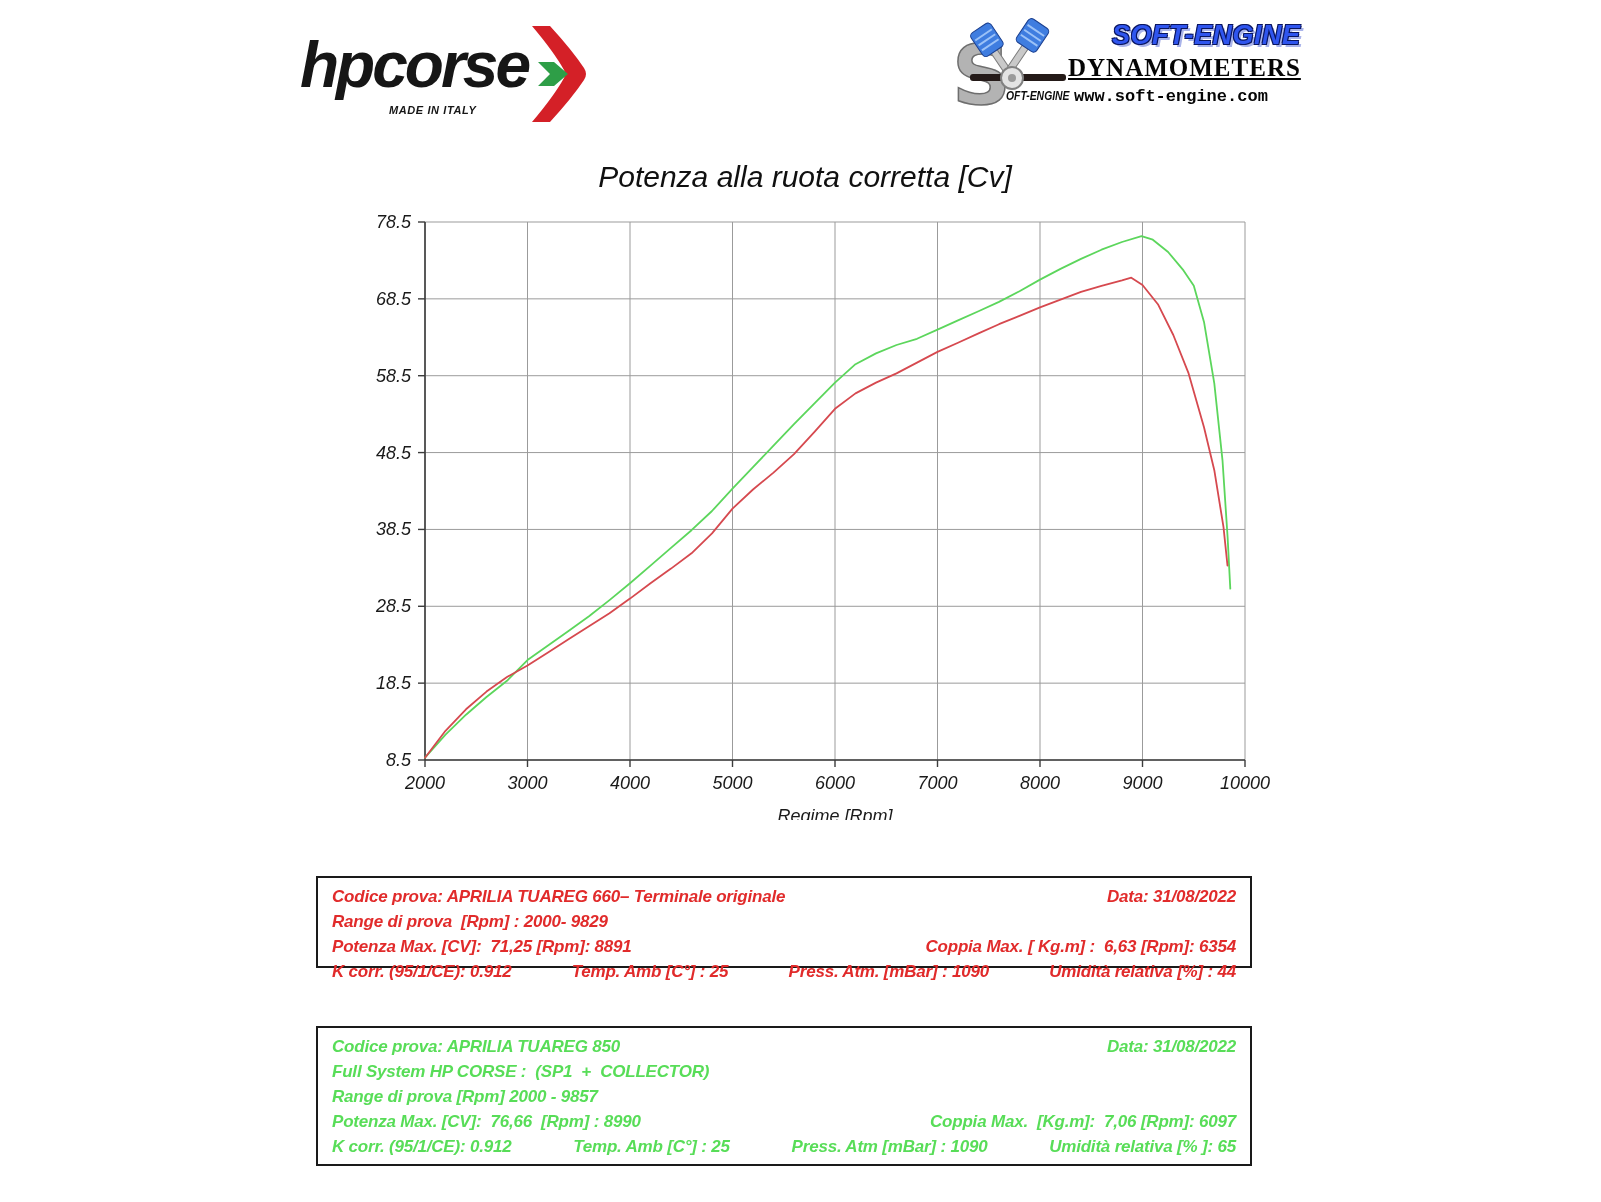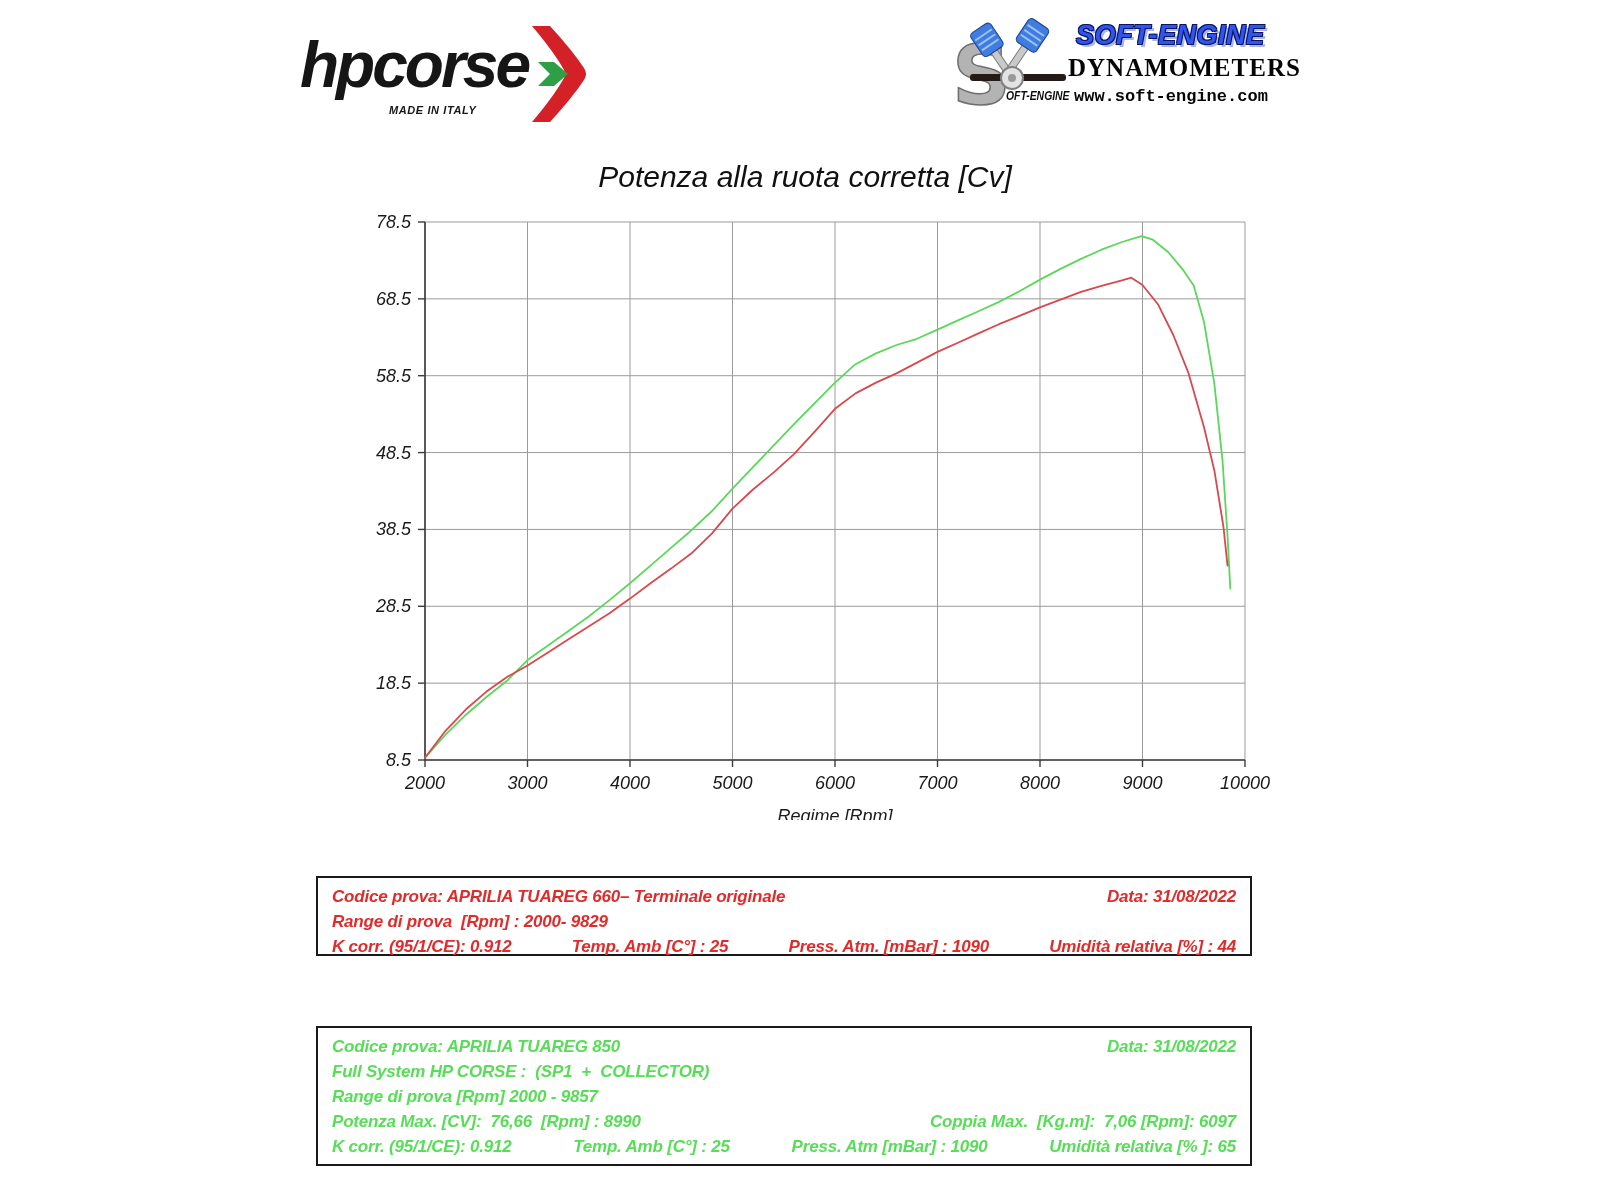--- a/index.html
+++ b/index.html
@@ -10,41 +10,41 @@
   .hp-brand { position:absolute; left:300px; top:28px; font-size:64px; font-weight:bold;
               font-style:italic; letter-spacing:-3px; color:#161616; }
   .hp-tagline { position:absolute; left:369px; top:104px; font-size:11px; font-weight:bold;
                 font-style:italic; letter-spacing:0.6px; color:#161616;margin-left:20px; }
   .hp-chevron { position:absolute; left:520px; top:26px; }
 
   
   .se-graphic { position:absolute; left:950px; top:12px; }
   .se-logotext { position:absolute; left:1006px; top:88px; font-size:13px; font-weight:bold;
                  font-style:italic; color:#0d0d0d; transform:scaleX(0.8); transform-origin:left; }
-  .se-brand { position:absolute; left:1076px; top:20px; font-size:27px; font-weight:bold;
+  .se-brand { position:absolute; left:1112px; top:20px; font-size:27px; font-weight:bold;
               font-style:italic; letter-spacing:0.5px; color:#2f55ee;
               text-shadow:-1px -1px 0 #0a1660, 1px -1px 0 #0a1660, -1px 1px 0 #0a1660,
                            1px 1px 0 #0a1660, 3px 3px 0 #aab4ea; }
   .se-sub { position:absolute; left:1068px; top:54px; font-family:"Liberation Serif", serif;
-            font-size:25px; font-weight:600; letter-spacing:1px; color:#050505; }
+            font-size:25px; font-weight:600; letter-spacing:1px; color:#050505;text-decoration:underline; }
   .se-url { position:absolute; left:1074px; top:87px; font-family:"Liberation Mono", monospace;
             font-size:17px; font-weight:bold; color:#050505; }
 
   
   .chart-title { position:absolute; left:330px; top:160px; width:950px; text-align:center;
                  font-size:30px; font-style:italic; color:#101010; }
   #chart { position:absolute; left:330px; top:200px; }
   .tick-label { font:italic 18px "Liberation Sans", sans-serif; fill:#1a1a1a; }
   .axis-label { font:italic 18px "Liberation Sans", sans-serif; fill:#1a1a1a; }
 
   
   .info-box { position:absolute; left:316px; width:936px; border:2px solid #1a1a1a;
               box-sizing:border-box; padding:6px 14px; font-style:italic; font-weight:bold;
               font-size:17px; letter-spacing:-0.2px; background:#fff; }
-  #box-red { top:876px; height:80px; }
+  #box-red { top:876px; height:92px; }
   #box-green { top:1026px; height:140px; }
   .ib-row { display:flex; justify-content:space-between; line-height:25px; }
   .ib-row.single { justify-content:flex-start; }
   .ib-row span { white-space:pre; }
 </style>
 </head>
 <body>
 
 <div class="page">
 
@@ -142,20 +142,24 @@
 
   <div class="info-box" id="box-red" style="color: rgb(225, 43, 43);">
       <div class="ib-row">
         <span>Codice prova: APRILIA TUAREG 660– Terminale originale</span>
         <span>Data: 31/08/2022</span>
       </div>
       <div class="ib-row single">
         <span>Range di prova  [Rpm] : 2000- 9829</span>
       </div>
       <div class="ib-row">
+        <span>Potenza Max. [CV]:  71,25 [Rpm]: 8891</span>
+        <span>Coppia Max. [ Kg.m] :  6,63 [Rpm]: 6354</span>
+      </div>
+      <div class="ib-row">
         <span>K corr. (95/1/CE): 0.912</span>
         <span>Temp. Amb [C°] : 25</span>
         <span>Press. Atm. [mBar] : 1090</span>
         <span>Umidità relativa [%] : 44</span>
       </div>
     </div>
   <div class="info-box" id="box-green" style="color: rgb(88, 221, 88);">
       <div class="ib-row">
         <span>Codice prova: APRILIA TUAREG 850</span>
         <span>Data: 31/08/2022</span>

